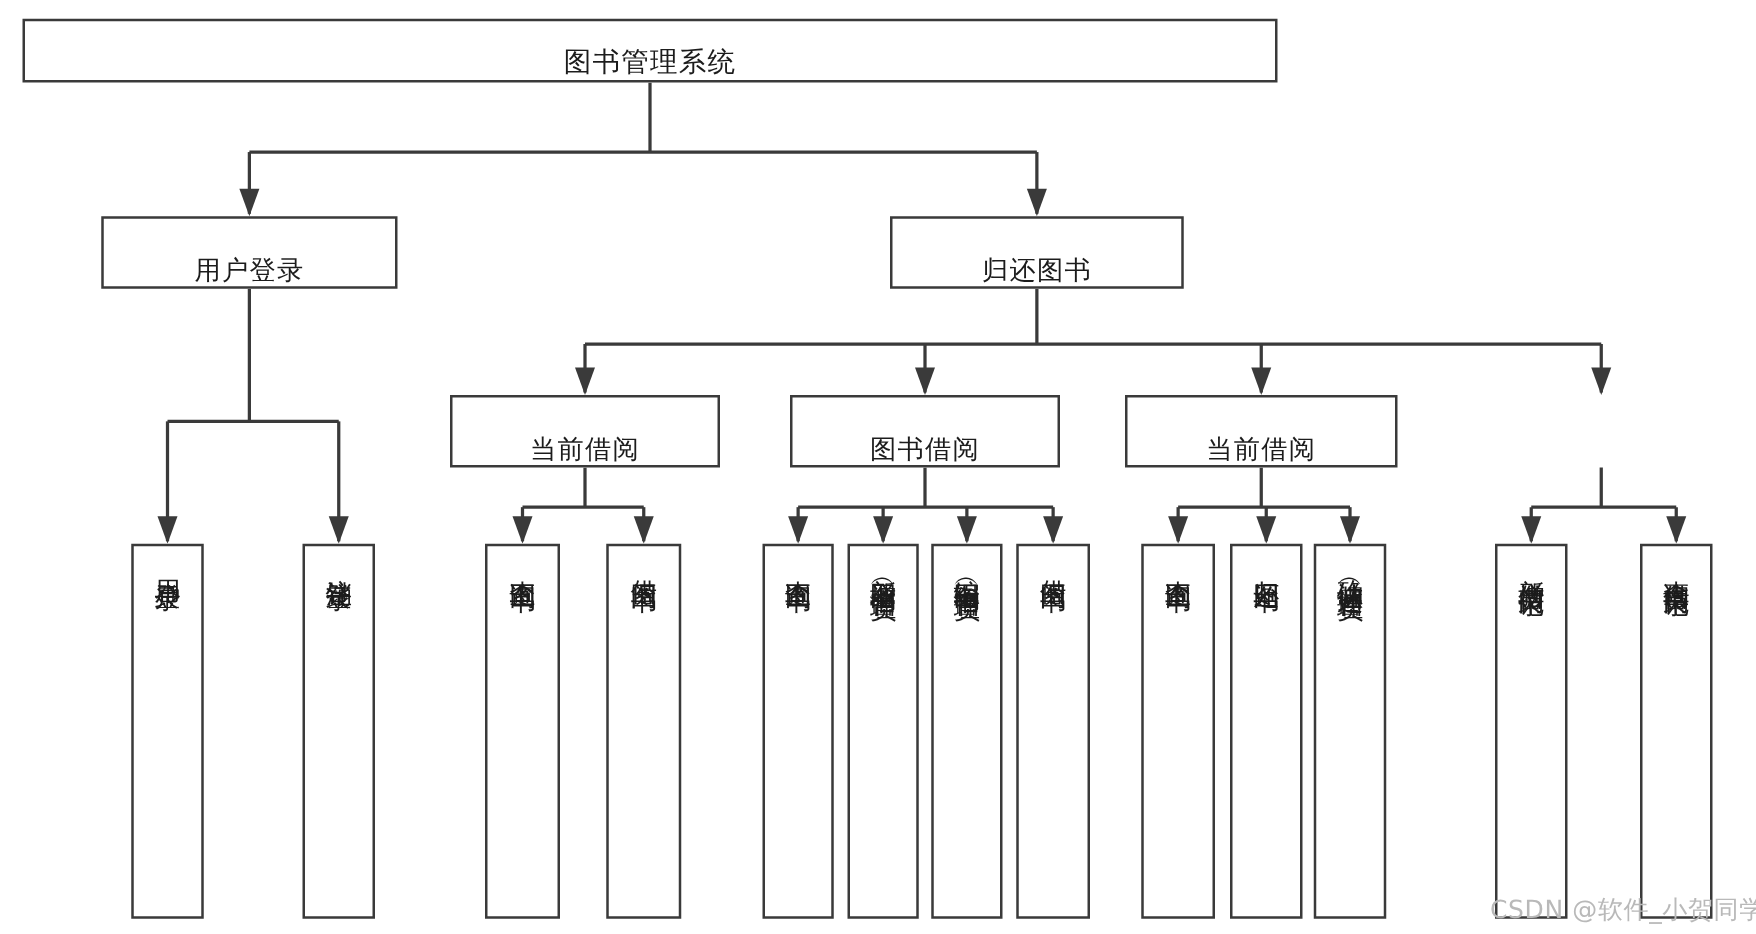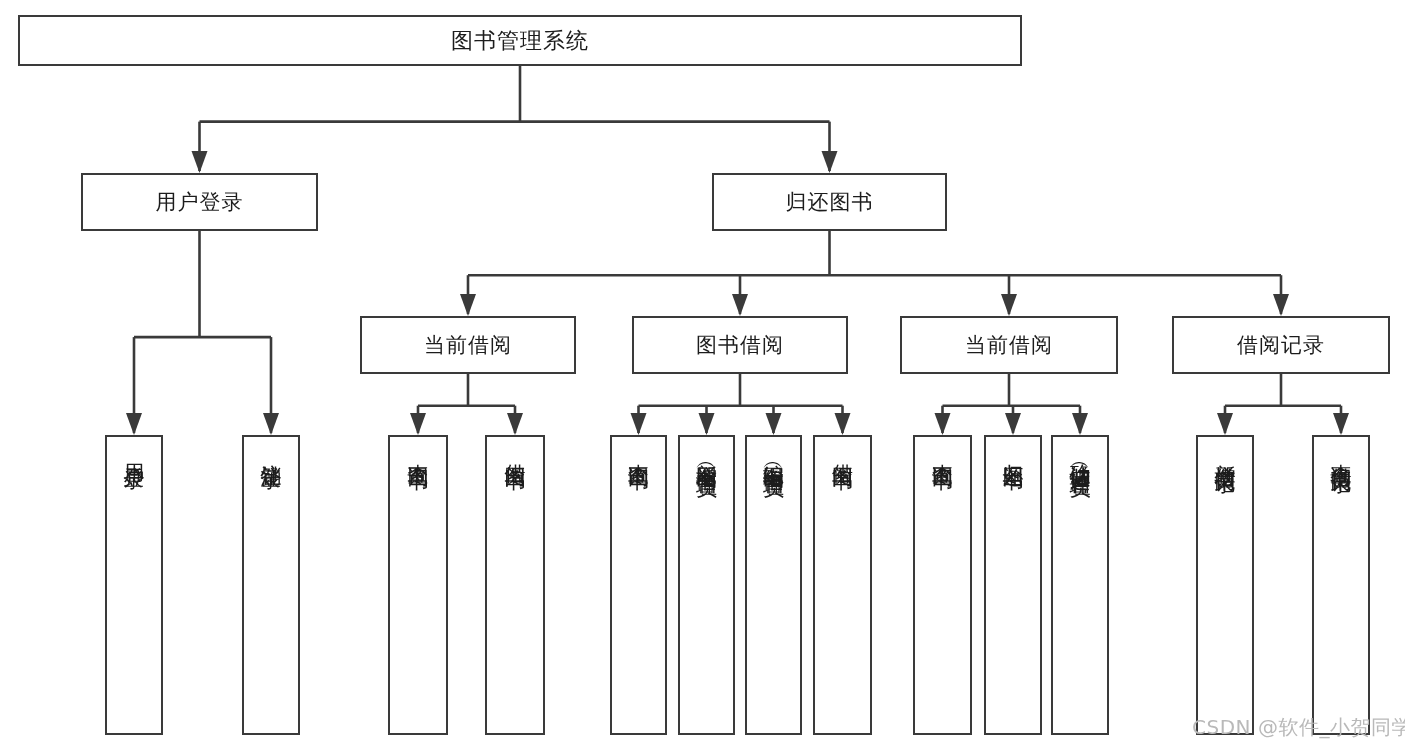--- a/index.html
+++ b/index.html
@@ -24,21 +24,21 @@
     top: 0;
     width: 1405px;
     height: 747px;
   }
   .node {
     position: absolute;
     box-sizing: border-box;
     background: #ffffff;
     border: 2px solid #3a3a3a;
     display: flex;
-    align-items: center;
+    align-items: flex-end;
     justify-content: center;
     color: #1c1c1c;
   }
   .node .label {
     display: block;
     text-align: center;
     line-height: 1.18;
   }
   .node.horizontal .label {
     font-size: 21px;
@@ -144,23 +144,20 @@
 
   <div class="node horizontal" id="node-new-book-recommend" style="left: 360px; top: 316px; width: 216px; height: 58px;">
     <span class="label">当前借阅</span>
   </div>
   <div class="node horizontal" id="node-current-borrow" style="left: 900px; top: 316px; width: 218px; height: 58px;">
     <span class="label">当前借阅</span>
   </div>
   <div class="node horizontal" id="node-book-borrow" style="left: 632px; top: 316px; width: 216px; height: 58px;">
     <span class="label">图书借阅</span>
   </div>
-  <div class="node horizontal" id="node-borrow-records" style="left: 1172px; top: 316px; width: 218px; height: 58px;">
-    <span class="label">借阅记录</span>
-  </div>
 
   <div class="node vertical" id="node-leaf-user-login" style="left: 105px; top: 435px; width: 58px; height: 300px;">
     <span class="label">用户登录</span>
   </div>
   <div class="node vertical" id="node-leaf-logout" style="left: 242px; top: 435px; width: 58px; height: 300px;">
     <span class="label">注销登录</span>
   </div>
   <div class="node vertical" id="node-leaf-query-book-1" style="left: 388px; top: 435px; width: 60px; height: 300px;">
     <span class="label">查询图书</span>
   </div>

